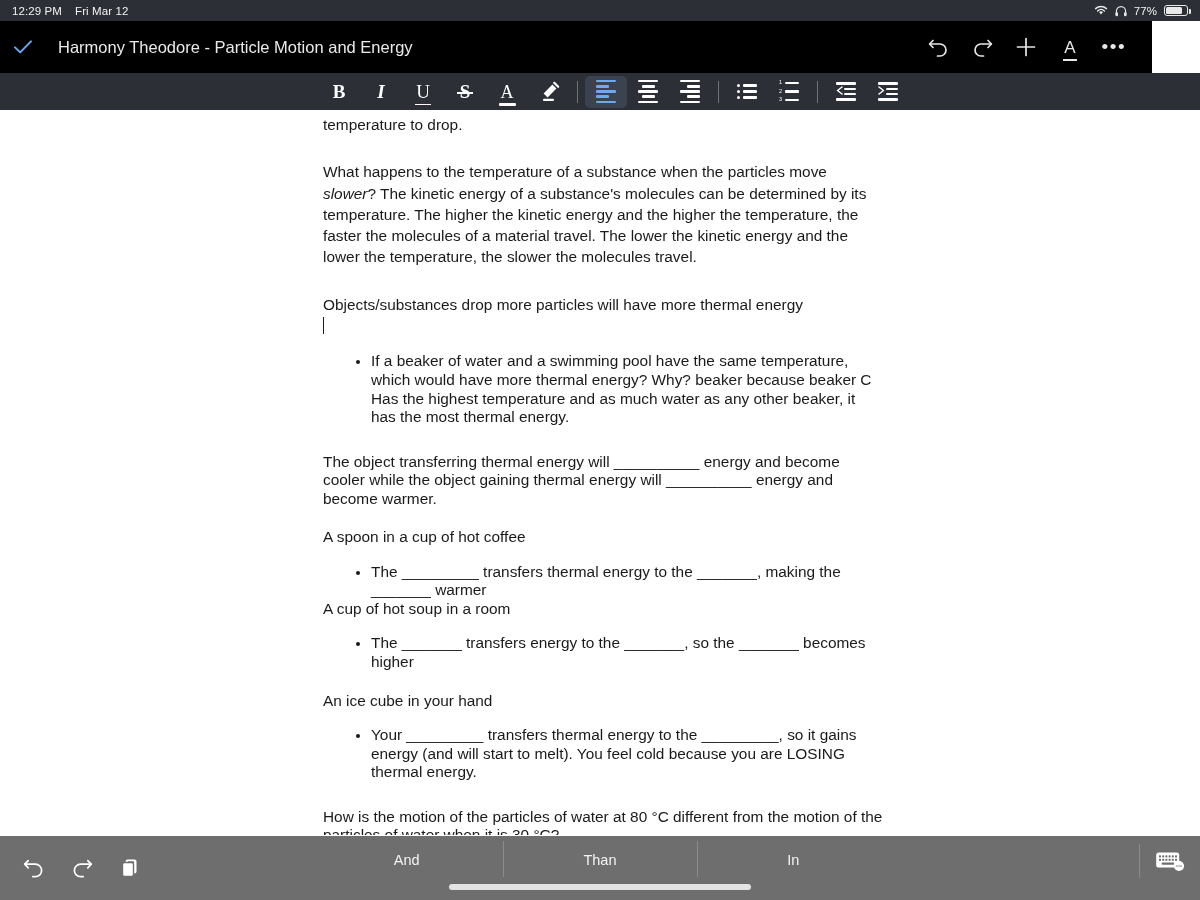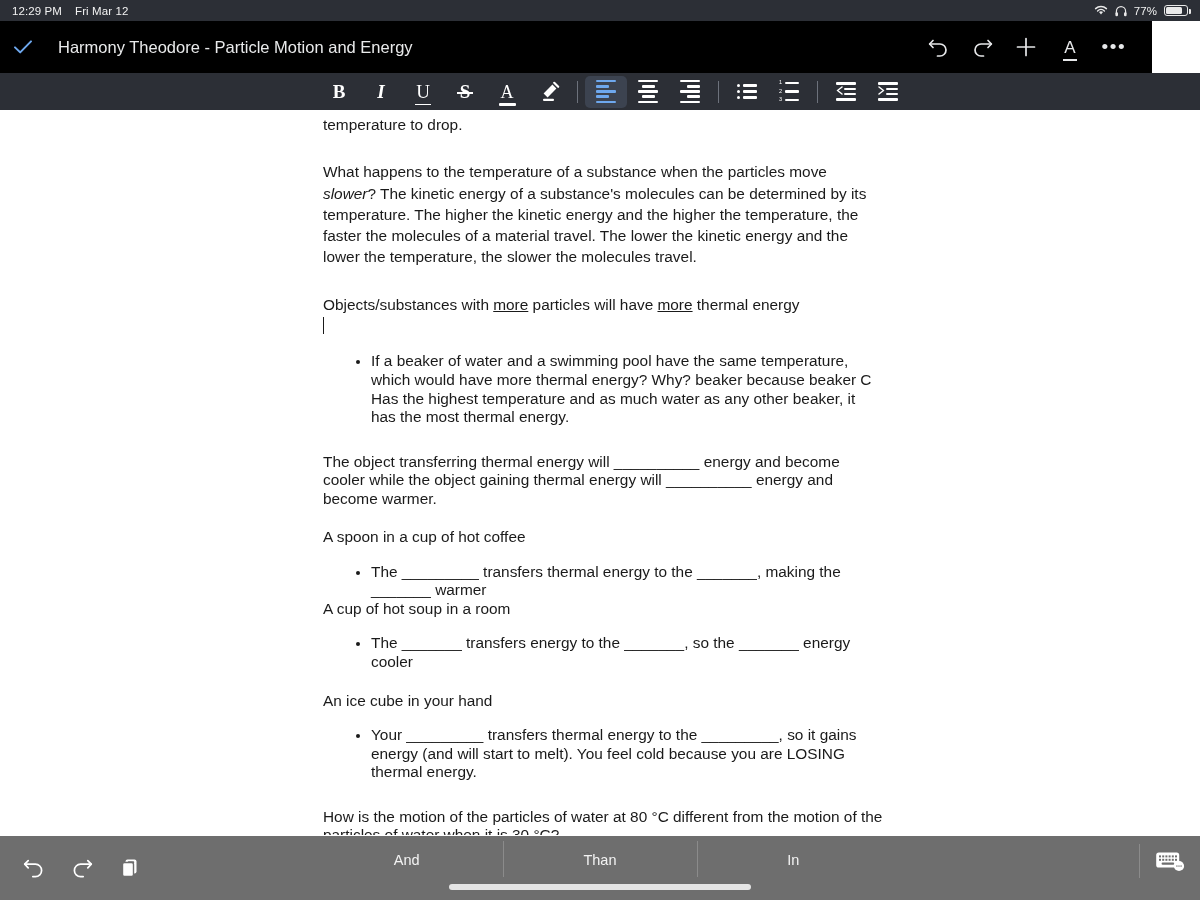--- a/index.html
+++ b/index.html
@@ -81,21 +81,21 @@
   .list-row .ln { height:2.4px; background:#fff; border-radius:1px; flex:1; }
   .indent-ico { position:relative; width:20px; display:flex; flex-direction:column; gap:2.6px; }
   .indent-ico i { height:2.6px; background:#fff; border-radius:1px; display:block; }
 
   
   .doc-area { position:absolute; top:110px; left:0; width:1200px; height:725px; background:#ffffff; overflow:hidden; }
   .page { position:absolute; left:323px; top:0; width:560px; color:#1b1b1b; }
   p.body { font-size:15.4px; line-height:21.3px; color:#1a1a1a; }
   p.tight { line-height:18.5px; } .sp20{height:20px;} .sp26{height:26px;}
   .it { font-style:italic; }
-  .ul { text-decoration:underline; }
+  .ul { }
   ul.bullets { margin:16px 0 0 22px; padding-left:26px; }
   ul.bullets li { font-size:15.4px; line-height:18.6px; color:#1a1a1a; margin-bottom:0; }
   ul.bullets li::marker { font-size:14px; }
   .caret { display:inline-block; width:1px; height:17px; background:#1a1a1a; vertical-align:-3px; }
 
   
   .bottom-bar {
     position:absolute; left:0; bottom:0; width:1200px; height:64px;
     background:#6e6e6e; display:flex; align-items:center;
   }
@@ -303,42 +303,42 @@
     <div class="page">
 
       <p class="body" style="margin-top:4px">temperature to drop.</p>
 
       <div class="sp26"></div>
 
       <p class="body"><span>What happens to the temperature of a substance when the particles move </span><span class="it">slower</span><span>? The kinetic energy of a substance's molecules can be determined by its temperature. The higher the kinetic energy and the higher the temperature, the faster the molecules of a material travel. The lower the kinetic energy and the lower the temperature, the slower the molecules travel.</span></p>
 
       <div class="sp26"></div>
 
-      <p class="body"><span>Objects/substances with </span><span class="ul">more</span><span> particles will have </span><span class="ul">more</span><span> thermal energy</span></p>
+      <p class="body"><span>Objects/substances drop </span><span class="ul">more</span><span> particles will have </span><span class="ul">more</span><span> thermal energy</span></p>
 
       <p class="body"><span class="caret"></span></p>
 
       <ul class="bullets">
         <li>If a beaker of water and a swimming pool have the same temperature, which would have more thermal energy? Why? beaker because beaker C Has the highest temperature and as much water as any other beaker, it has the most thermal energy.</li>
       </ul>
 
       <div class="sp26"></div>
 
       <p class="body tight">The object transferring thermal energy will __________ energy and become cooler while the object gaining thermal energy will __________ energy and become warmer.</p>
 
       <div class="sp20"></div>
 
       <p class="body tight">A spoon in a cup of hot coffee</p>
       <ul class="bullets">
         <li>The _________ transfers thermal energy to the _______, making the _______ warmer</li>
       </ul>
 
       <p class="body tight">A cup of hot soup in a room</p>
       <ul class="bullets">
-        <li>The _______ transfers energy to the _______, so the _______ energy cooler</li>
+        <li>The _______ transfers energy to the _______, so the _______ becomes higher</li>
       </ul>
 
       <div class="sp20"></div>
 
       <p class="body tight">An ice cube in your hand</p>
       <ul class="bullets">
         <li>Your _________ transfers thermal energy to the _________, so it gains energy (and will start to melt).  You feel cold because you are LOSING thermal energy.</li>
       </ul>
 
       <div class="sp26"></div>

